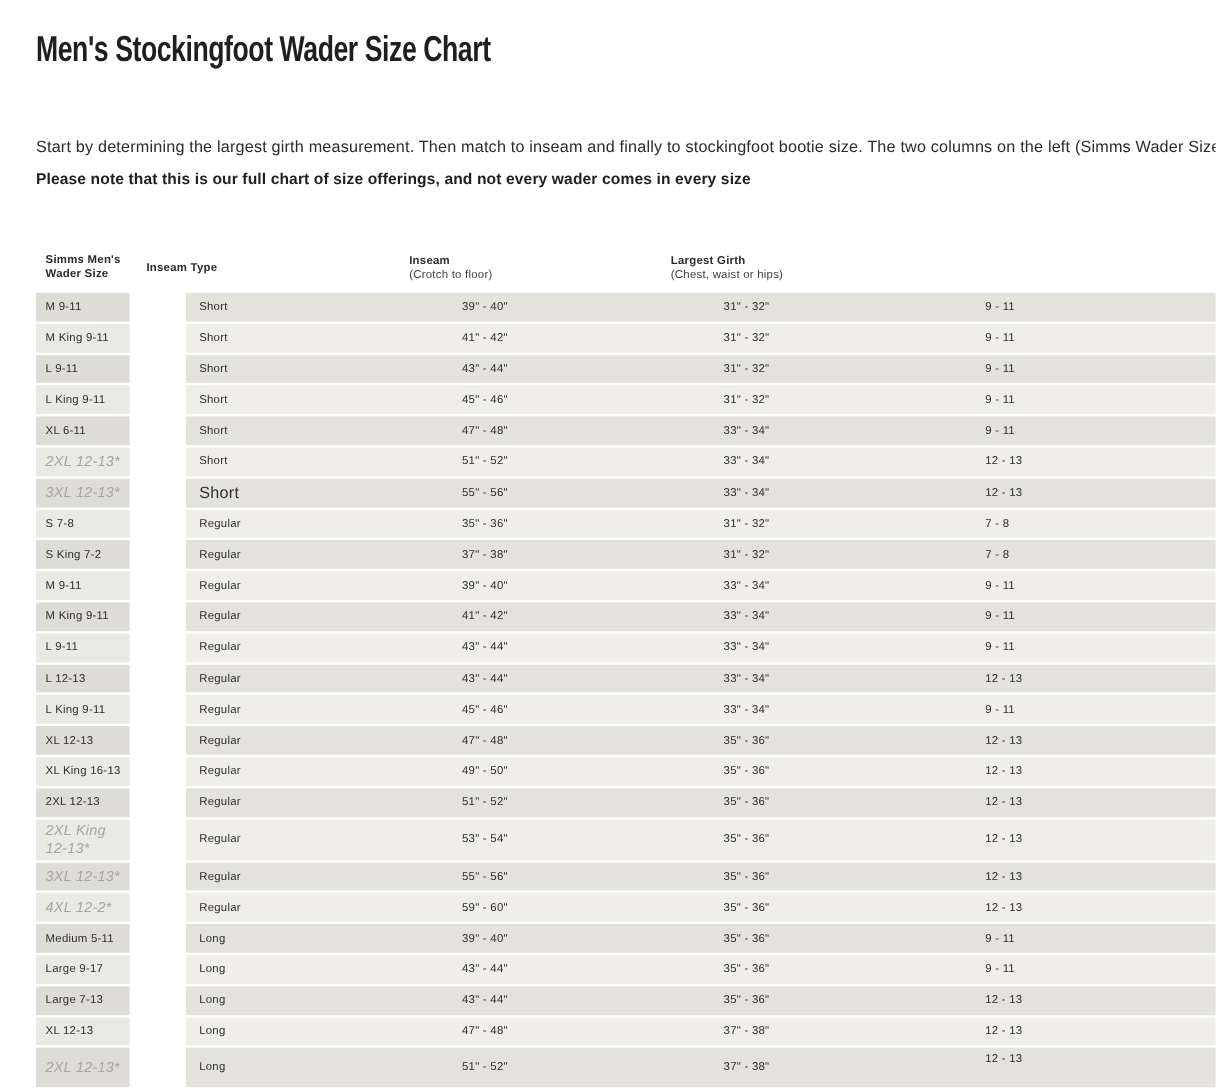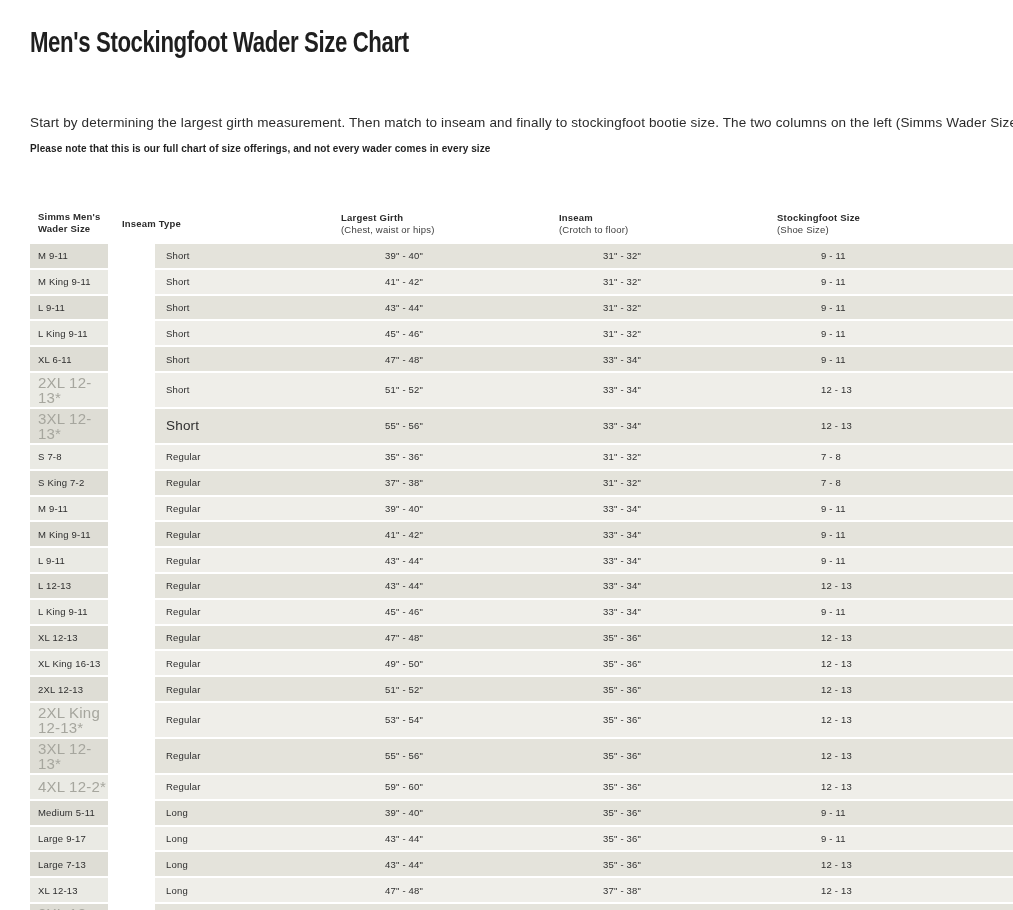--- a/index.html
+++ b/index.html
@@ -15,21 +15,21 @@
     margin:26px 0 0 0;
     font-size:30px;line-height:32px;font-weight:700;color:#1f1f1f;
     letter-spacing:-0.5px;
     transform:scaleX(0.74);transform-origin:0 50%;
     white-space:nowrap;
   }
 
   
   .intro{margin-top:52px;font-size:13.5px;line-height:25px;letter-spacing:0.15px;color:#2b2b2b;}
   .intro-line{white-space:nowrap;}
-  .note{margin-top:1px;font-size:10px;line-height:25px;letter-spacing:0.1px;font-weight:700;color:#1f1f1f;}
+  .note{margin-top:1px;font-size:13px;line-height:25px;letter-spacing:0.1px;font-weight:700;color:#1f1f1f;}
 
   
   .size-chart{margin-top:49px;}
   .trow{display:flex;margin-bottom:2px;}
   .col-size{
     width:78px;flex:0 0 78px;margin-right:3px;
     display:flex;align-items:center;
     padding:2px 2px 2px 8px;box-sizing:border-box;
     font-size:9.5px;letter-spacing:0.2px;color:#2e2e2e;
   }
@@ -49,21 +49,21 @@
   .hdr-sub{font-weight:400;font-size:9.5px;line-height:12px;color:#3d3d3d;}
 
   
   .tbody .trow{min-height:23.8px;gap:44px;}
   .tbody .trow>.col-size,.tbody .trow>.main-cols{min-height:21.8px;}
   .trow.dark .col-size{background:var(--dark-first);}
   .trow.dark .main-cols{background:var(--dark-main);}
   .trow.light .col-size{background:var(--light-first);}
   .trow.light .main-cols{background:var(--light-main);}
 
-  .muted-large{font-size:15px;line-height:15px;color:var(--muted);letter-spacing:0.2px;}
+  .muted-large{font-size:12px;line-height:15px;color:var(--muted);letter-spacing:0.2px;font-style:italic;}
   .type-large{font-size:13.5px;letter-spacing:0.2px;}
   .trow.tall>.col-size,.trow.tall>.main-cols{min-height:33px;}
   .top-align{align-self:start;padding-top:4px;}
 </style>
 </head>
 <body>
 
 <div class="content">
 
   <h1 class="page-title">Men's Stockingfoot Wader Size Chart</h1>
@@ -77,30 +77,26 @@
   <div class="size-chart">
     <div class="trow thead">
       <div class="col-size">
         <div class="hdr-title">Simms Men's Wader Size</div>
       </div>
       <div class="main-cols">
         <div class="cell col-type">
           <div class="hdr-title">Inseam Type</div>
         </div>
         <div class="cell">
-          <div class="hdr-title">Largest Girth</div>
-          <div class="hdr-sub">(Chest, waist or hips)</div>
-        </div>
-        <div class="cell">
           <div class="hdr-title">Inseam</div>
           <div class="hdr-sub">(Crotch to floor)</div>
         </div>
         <div class="cell">
-          <div class="hdr-title">Stockingfoot Size</div>
-          <div class="hdr-sub">(Shoe Size)</div>
+          <div class="hdr-title">Largest Girth</div>
+          <div class="hdr-sub">(Chest, waist or hips)</div>
         </div>
       </div>
     </div>
     <div class="tbody">
         <div class="trow dark">
     <div class="col-size">M 9-11</div>
     <div class="main-cols">
       <div class="cell col-type">Short</div>
       <div class="cell">39" - 40"</div>
       <div class="cell">31" - 32"</div>

